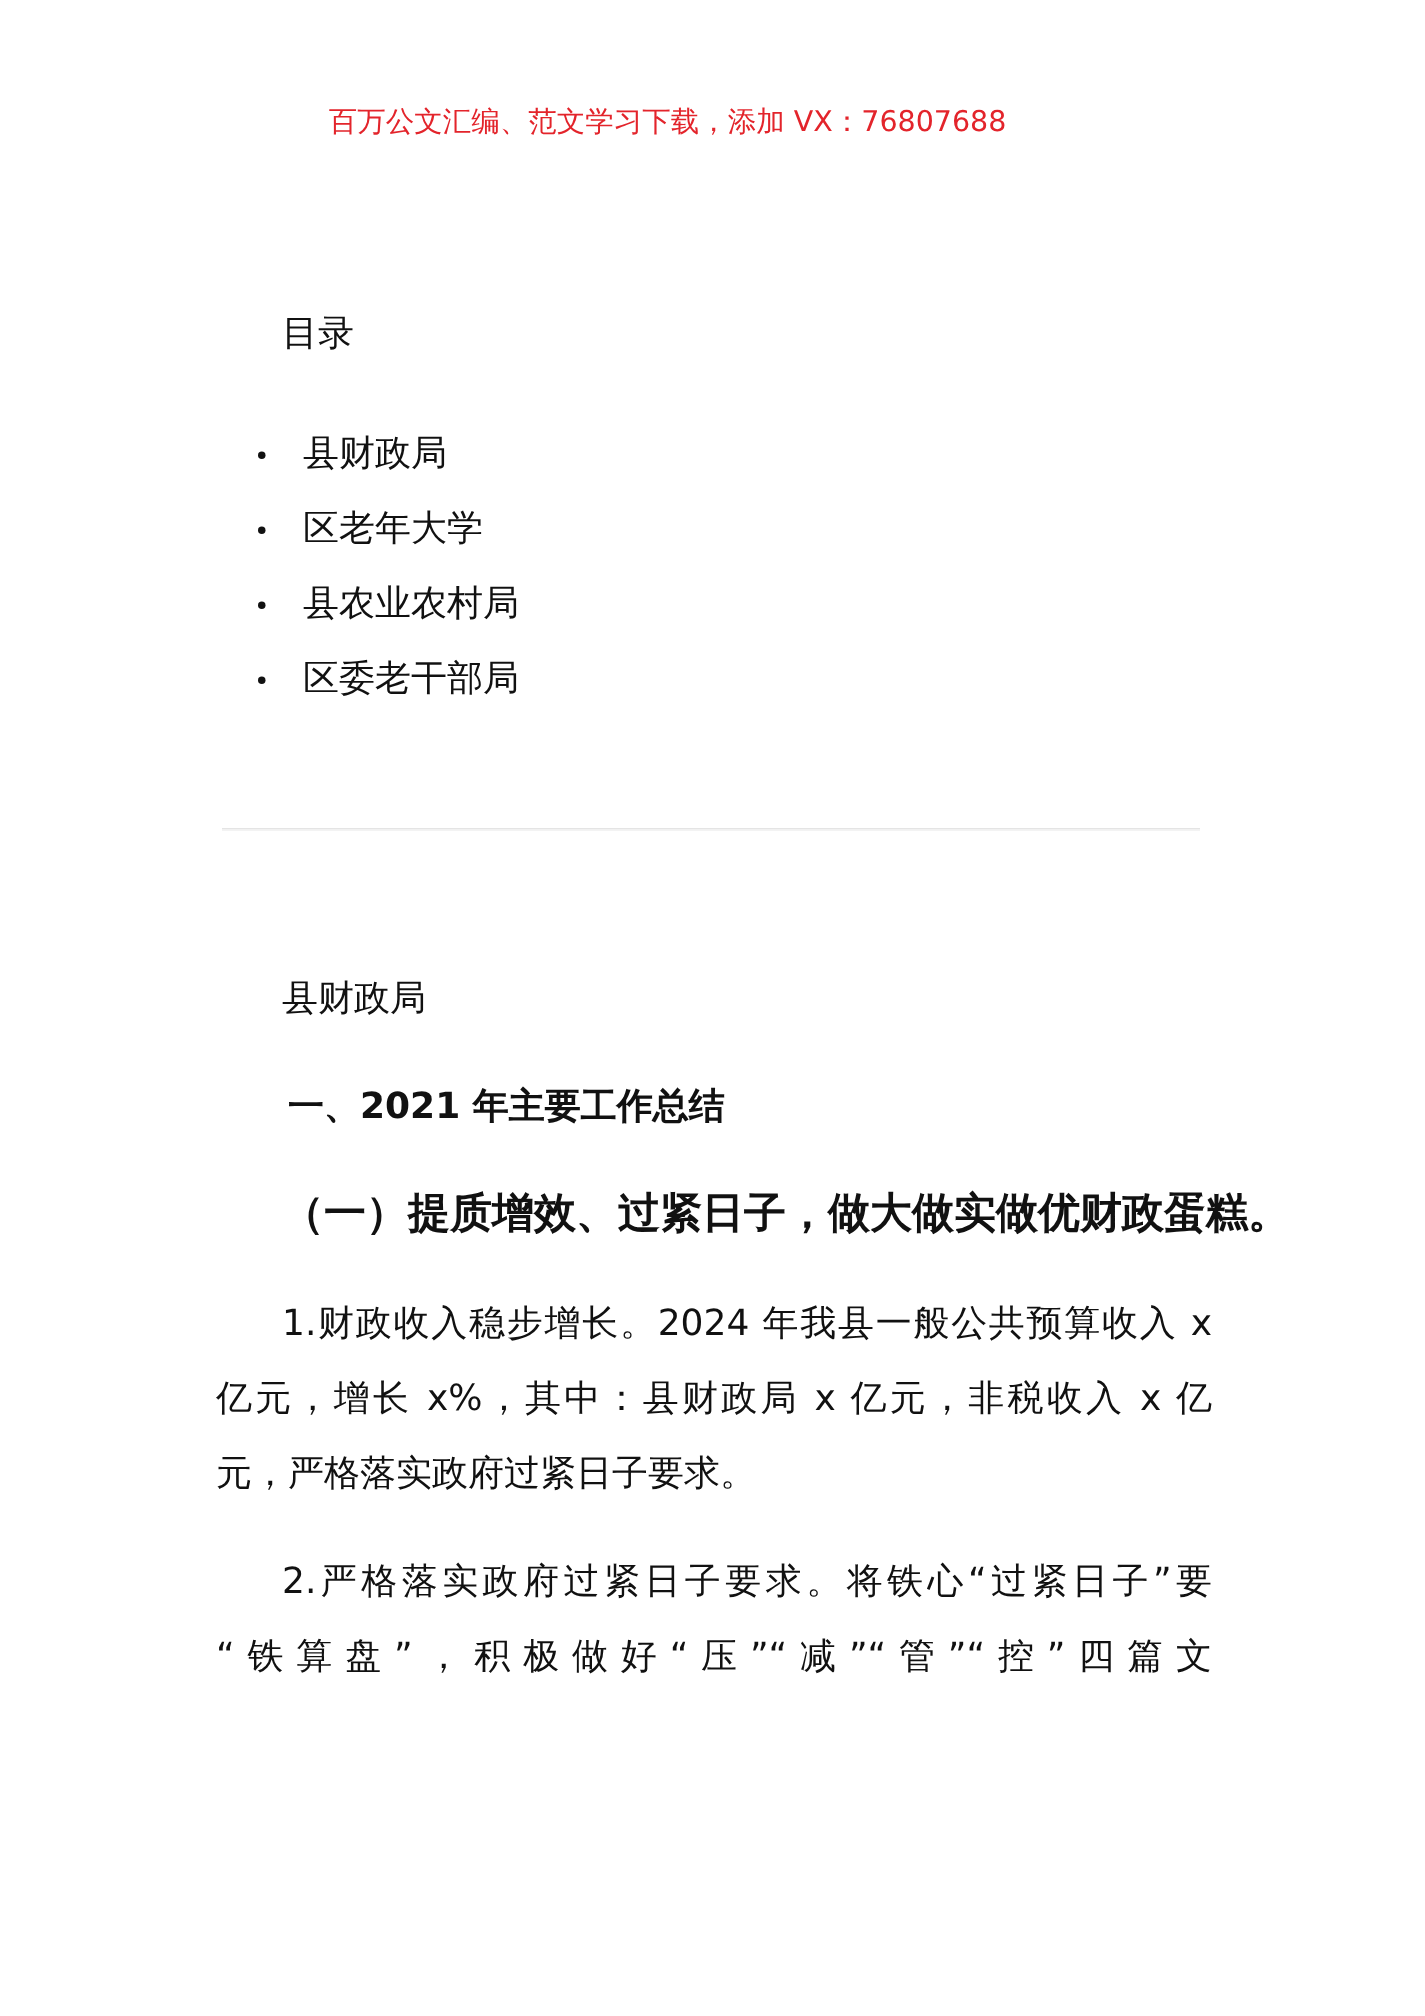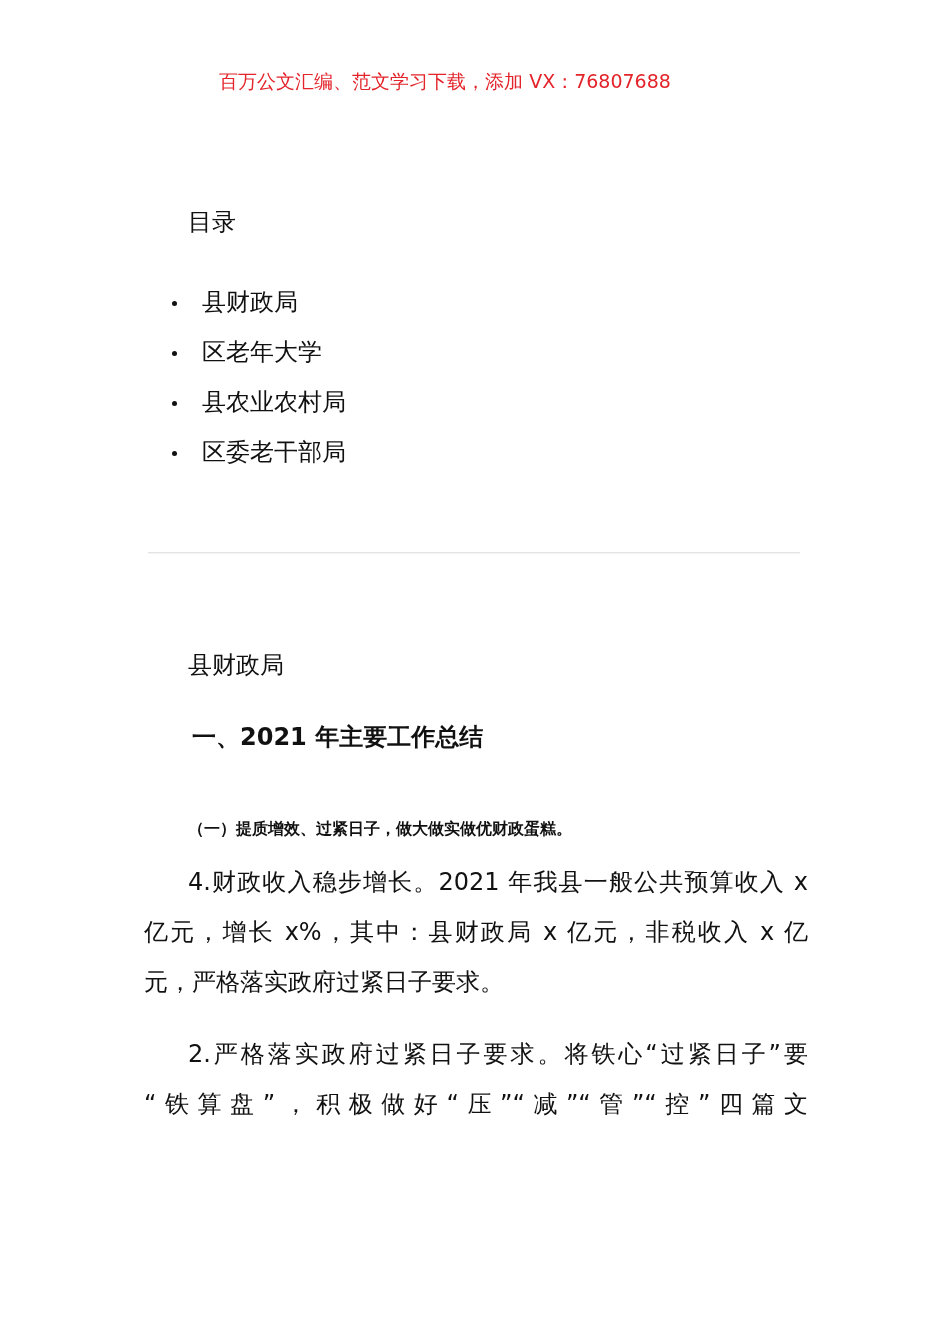--- a/index.html
+++ b/index.html
@@ -81,25 +81,24 @@
       top: 720px;
       left: 192px;
       font-size: 24px;
       line-height: 34px;
       font-weight: bold;
     }
     .heading-2 {
       position: absolute;
       top: 792px;
       left: 188px;
-      font-size: 16px;
+      font-size: 28px;
       line-height: 34px;
       font-weight: bold;
       white-space: nowrap;
-      margin-top: 20px;
     }
     .para {
       position: absolute;
       left: 144px;
       width: 664px;
       font-size: 24px;
       line-height: 50px;
       text-align: justify;
     }
     .para .line {
@@ -144,21 +143,21 @@
 
 <div class="divider"></div>
 
 <div class="section-name">县财政局</div>
 
 <div class="heading-1">一、2021 年主要工作总结</div>
 
 <div class="heading-2">（一）提质增效、过紧日子，做大做实做优财政蛋糕。</div>
 
 <div class="para para1">
-  <span class="line first">4.财政收入稳步增长。2021 年我县一般公共预算收入 x</span>
+  <span class="line first">1.财政收入稳步增长。2024 年我县一般公共预算收入 x</span>
   <span class="line">亿元，增长 x%，其中：县财政局 x 亿元，非税收入 x 亿</span>
   <span class="line last">元，严格落实政府过紧日子要求。</span>
 </div>
 
 <div class="para para2">
   <span class="line first">2.严格落实政府过紧日子要求。将铁心“过紧日子”要</span>
   <span class="line">“铁算盘”，积极做好“压”“减”“管”“控”四篇文</span>
 </div>
 
 </body></html>

